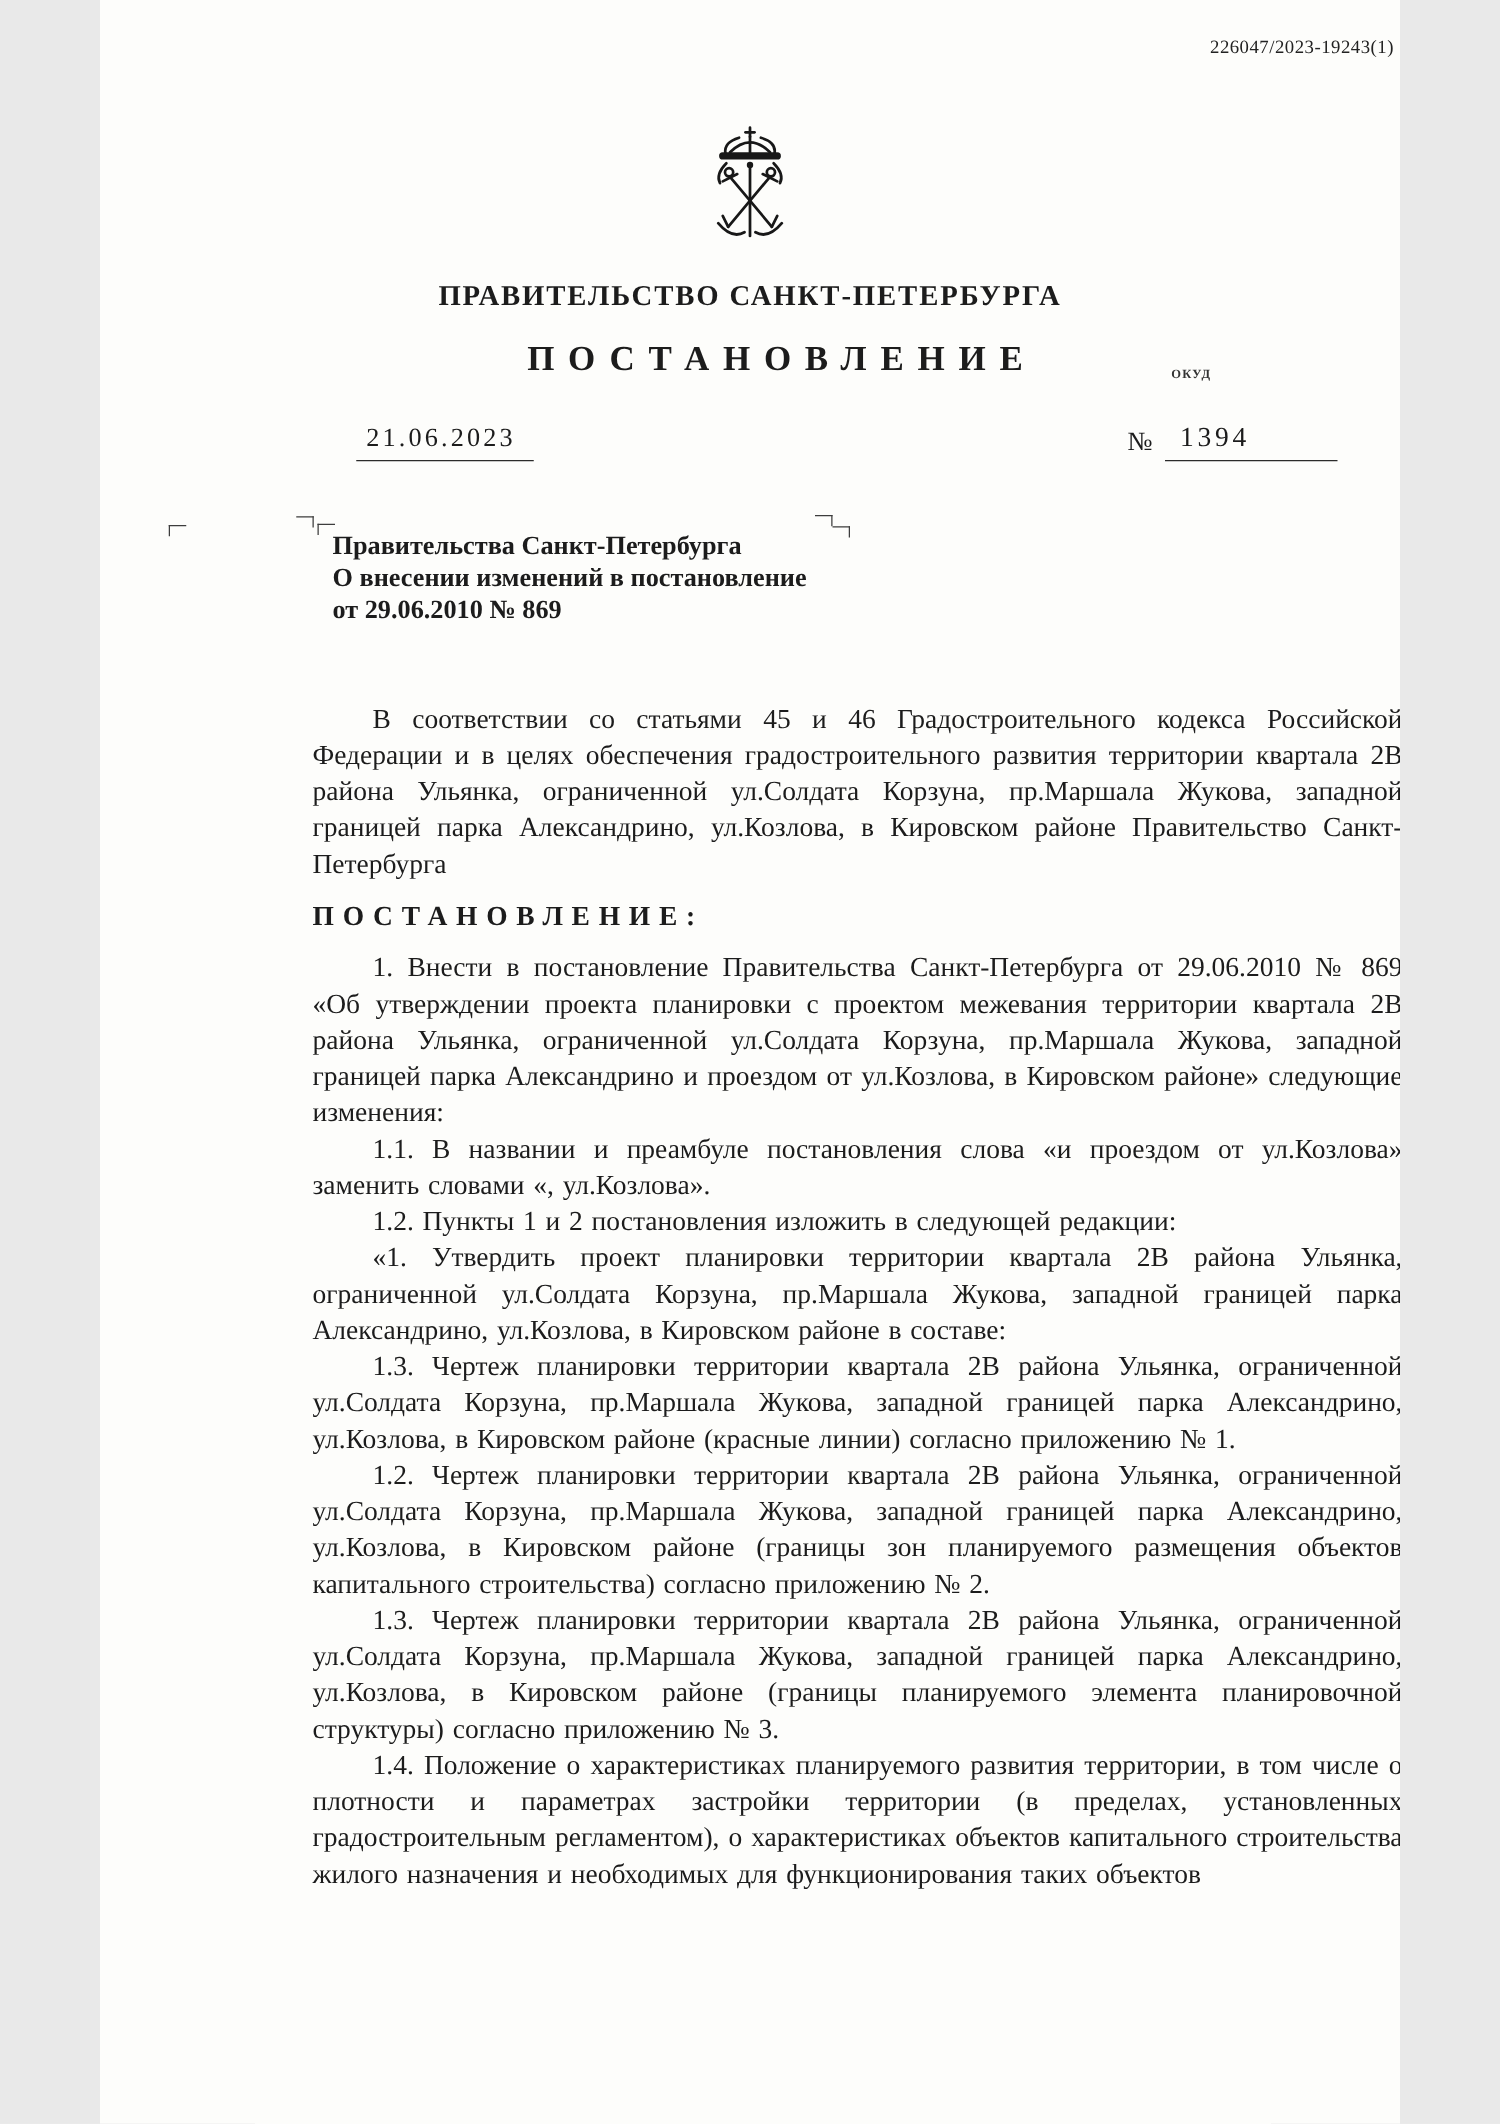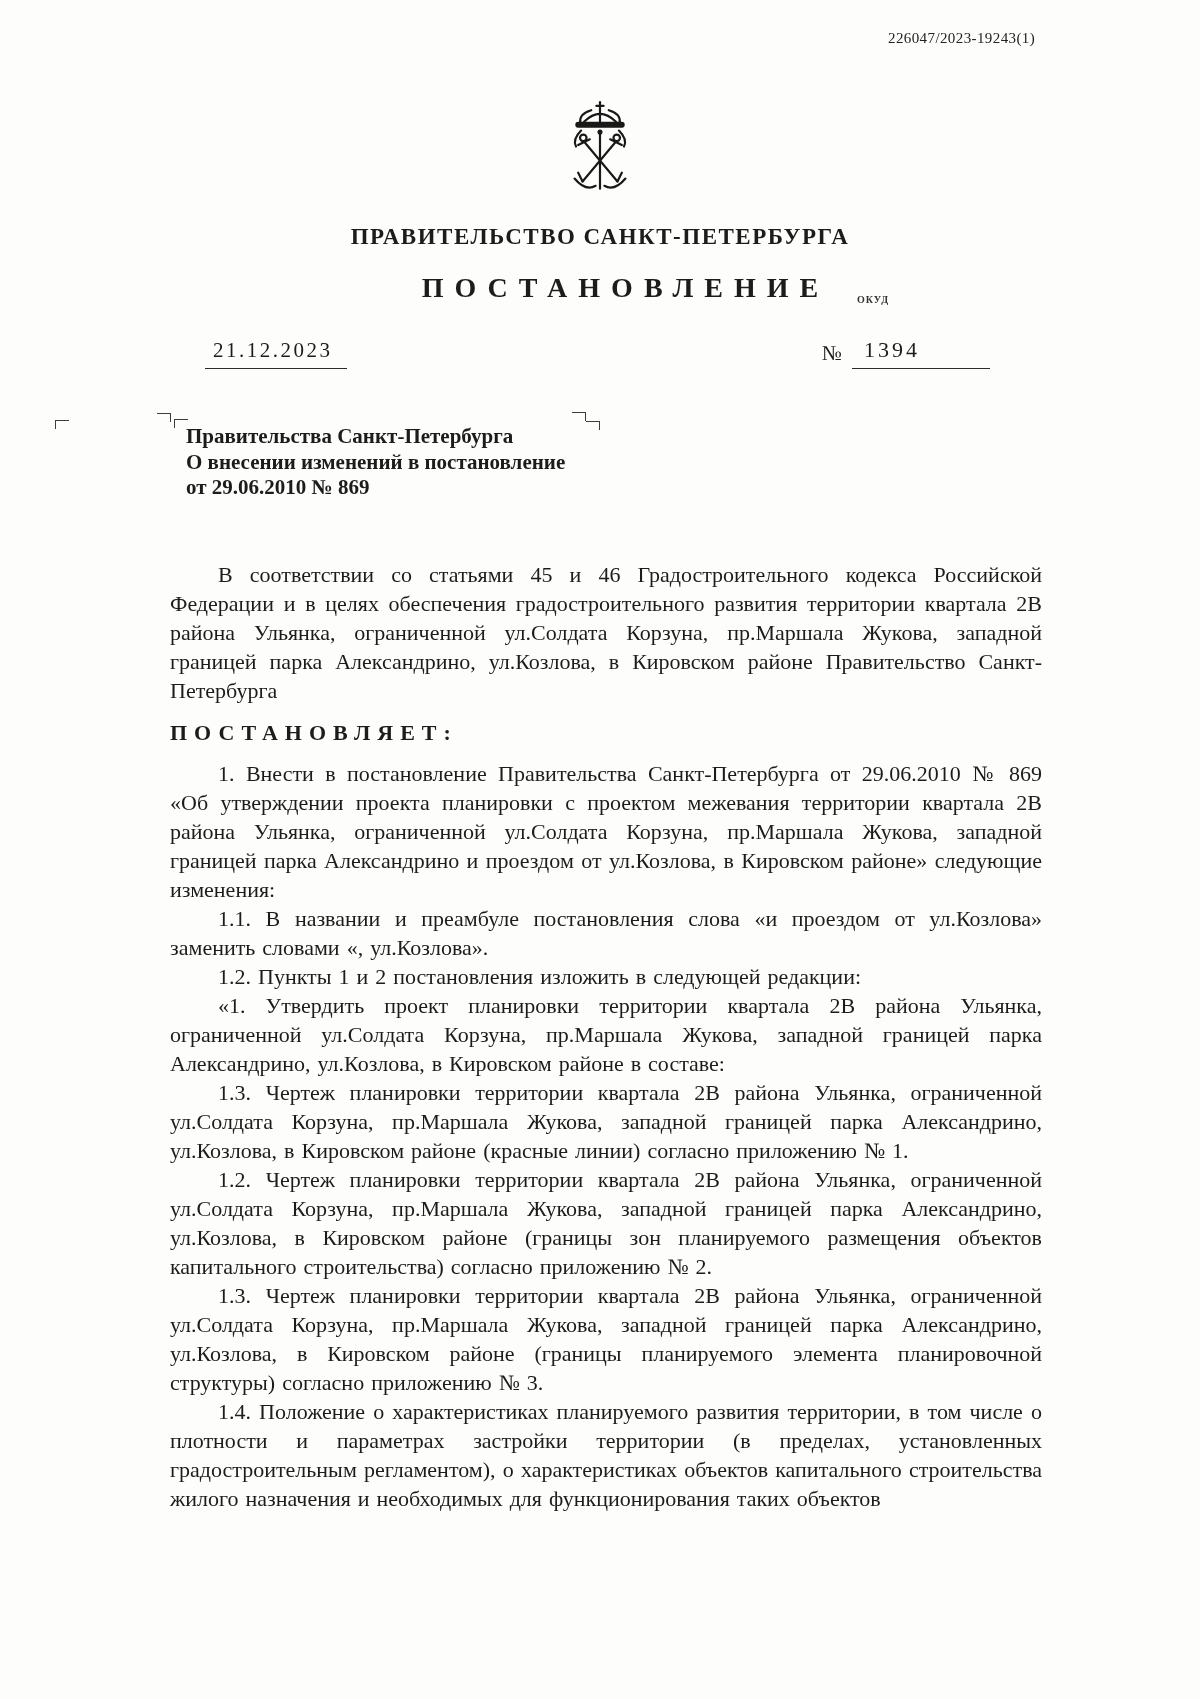--- a/index.html
+++ b/index.html
@@ -1,19 +1,19 @@
 <!DOCTYPE html>
 <html lang="ru"><head>
 <meta charset="utf-8">
 <style>
   * { margin:0; padding:0; box-sizing:border-box; }
   html,body { background:#e9e9e9; }
   .page {
     position:relative;
-    width:1200px; height:1699px;
+    width:1040px; height:1699px;
     margin:0 auto;
     background:#fdfdfb;
     color:#1c1c1c;
     font-family:"Liberation Serif", serif;
     overflow:hidden;
   }
   .ref {
     position:absolute; top:30px; left:888px;
     font-size:15px; letter-spacing:0.4px; color:#222;
   }
@@ -120,39 +120,39 @@
       </g>
     </svg>
   </div>
 
   <div class="org-name">ПРАВИТЕЛЬСТВО САНКТ-ПЕТЕРБУРГА</div>
 
   <div class="doc-type">ПОСТАНОВЛЕНИЕ</div>
 
   <div class="okud">ОКУД</div>
 
-  <div class="doc-date">21.12.2023</div>
+  <div class="doc-date">21.06.2023</div>
   <div class="num-sign">№</div>
   <div class="doc-number">1394</div>
 
   <div class="mark tl m1"></div>
   <div class="mark tr m2"></div>
   <div class="mark tl m3"></div>
   <div class="mark tr m4"></div>
   <div class="mark tr m5"></div>
 
   <div class="title-block">
     <div>Правительства Санкт-Петербурга</div>
     <div>О внесении изменений в постановление</div>
     <div>от 29.06.2010 № 869</div>
   </div>
 
   <div class="body-text">
     <p class="para">В соответствии со статьями 45 и 46 Градостроительного кодекса Российской Федерации и в целях обеспечения градостроительного развития территории квартала 2В района Ульянка, ограниченной ул.Солдата Корзуна, пр.Маршала Жукова, западной границей парка Александрино, ул.Козлова, в Кировском районе Правительство Санкт-Петербурга</p>
-    <p class="resolves">ПОСТАНОВЛЯЕТ:</p>
+    <p class="resolves">ПОСТАНОВЛЕНИЕ:</p>
     <p class="para">1. Внести в постановление Правительства Санкт-Петербурга от 29.06.2010 № 869 «Об утверждении проекта планировки с проектом межевания территории квартала 2В района Ульянка, ограниченной ул.Солдата Корзуна, пр.Маршала Жукова, западной границей парка Александрино и проездом от ул.Козлова, в Кировском районе» следующие изменения:</p>
     <p class="para">1.1. В названии и преамбуле постановления слова «и проездом от ул.Козлова» заменить словами «, ул.Козлова».</p>
     <p class="para">1.2. Пункты 1 и 2 постановления изложить в следующей редакции:</p>
     <p class="para">«1. Утвердить проект планировки территории квартала 2В района Ульянка, ограниченной ул.Солдата Корзуна, пр.Маршала Жукова, западной границей парка Александрино, ул.Козлова, в Кировском районе в составе:</p>
     <p class="para">1.3. Чертеж планировки территории квартала 2В района Ульянка, ограниченной ул.Солдата Корзуна, пр.Маршала Жукова, западной границей парка Александрино, ул.Козлова, в Кировском районе (красные линии) согласно приложению № 1.</p>
     <p class="para">1.2. Чертеж планировки территории квартала 2В района Ульянка, ограниченной ул.Солдата Корзуна, пр.Маршала Жукова, западной границей парка Александрино, ул.Козлова, в Кировском районе (границы зон планируемого размещения объектов капитального строительства) согласно приложению № 2.</p>
     <p class="para">1.3. Чертеж планировки территории квартала 2В района Ульянка, ограниченной ул.Солдата Корзуна, пр.Маршала Жукова, западной границей парка Александрино, ул.Козлова, в Кировском районе (границы планируемого элемента планировочной структуры) согласно приложению № 3.</p>
     <p class="para">1.4. Положение о характеристиках планируемого развития территории, в том числе о плотности и параметрах застройки территории (в пределах, установленных градостроительным регламентом), о характеристиках объектов капитального строительства жилого назначения и необходимых для функционирования таких объектов</p>
   </div>
 

